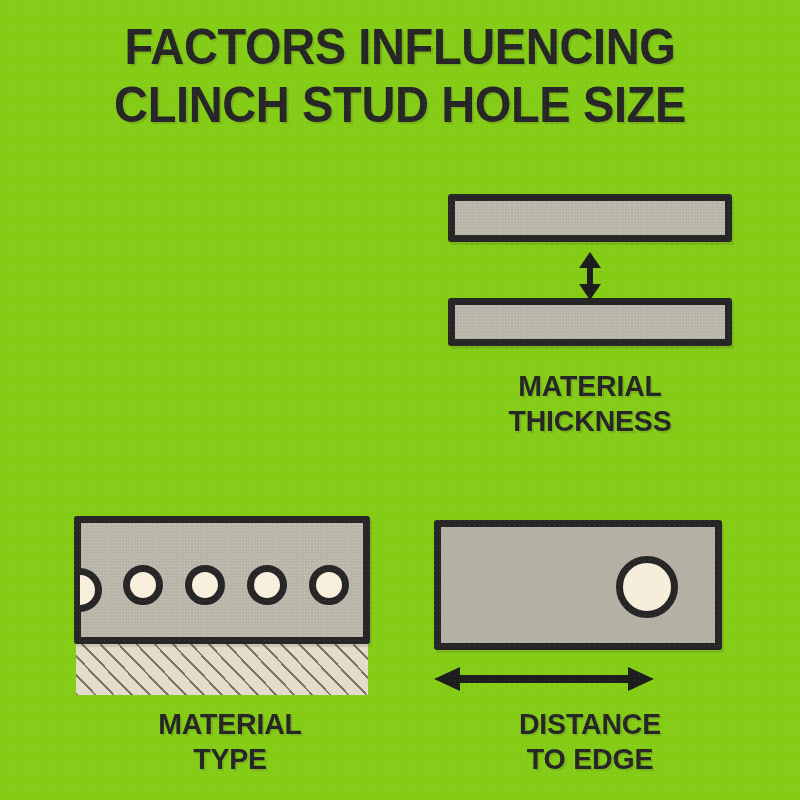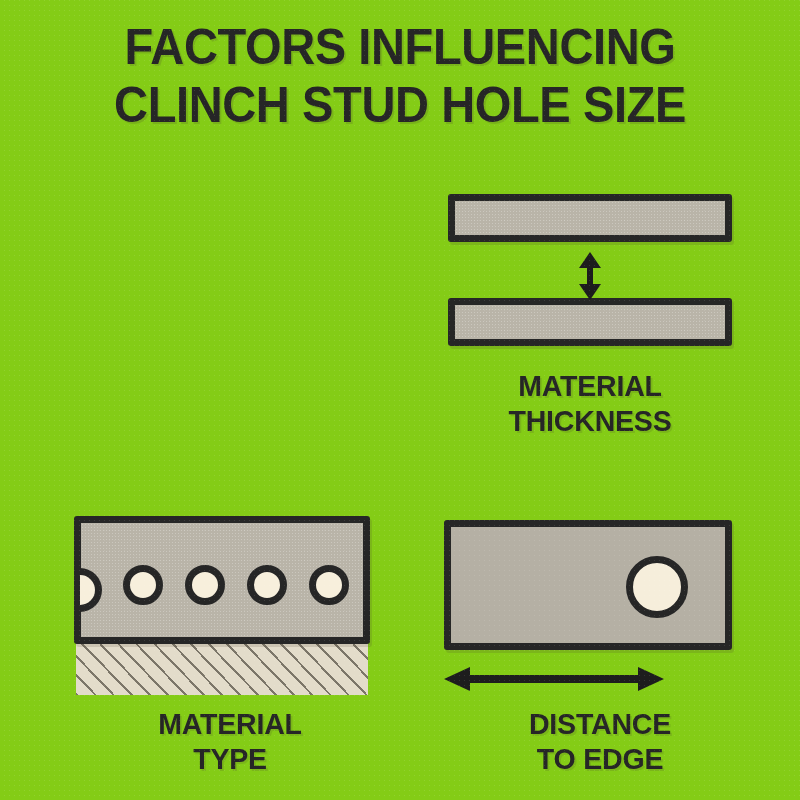--- a/index.html
+++ b/index.html
@@ -164,21 +164,21 @@
     position: absolute; top: 42px; width: 40px; height: 40px;
     background: #f7efdc;
     border: 7px solid #262626;
     border-radius: 50%;
     box-sizing: border-box;
     z-index: 4;
   }
   #p3 .caption { left: 0; top: 196px; width: 340px; }
 
   
-  #p4 { left: 430px; top: 510px; width: 340px; height: 185px; }
+  #p4 { left: 420px; top: 510px; width: 340px; height: 185px; }
   #p4 .plate {
     position: absolute; left: 14px; top: 10px; width: 288px; height: 130px;
     background: #b5b0a4;
   }
   #p4 .hole {
     position: absolute; left: 196px; top: 46px; width: 62px; height: 62px;
     background: #f6eedb;
     border: 7px solid #262626;
     border-radius: 50%;
     box-sizing: border-box;

